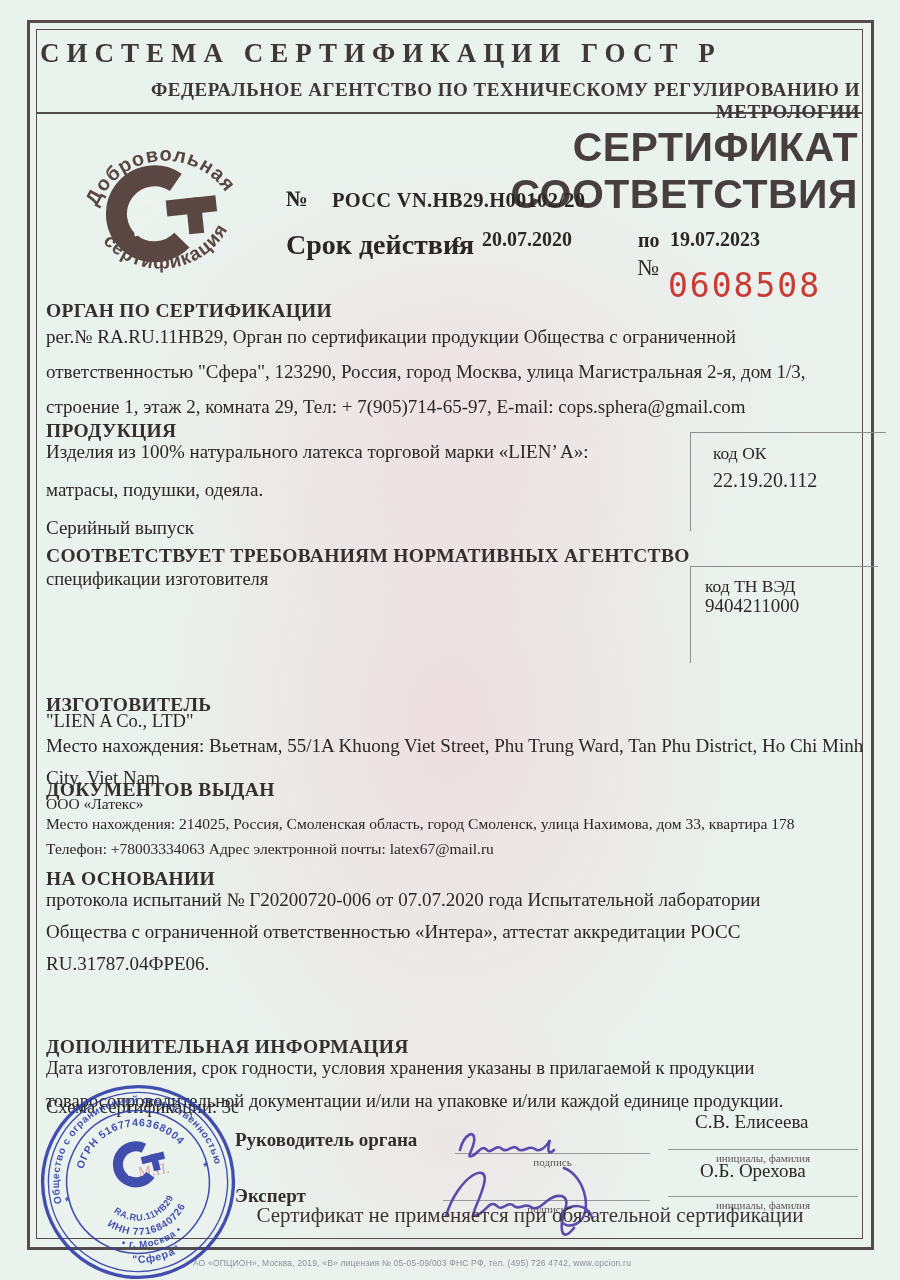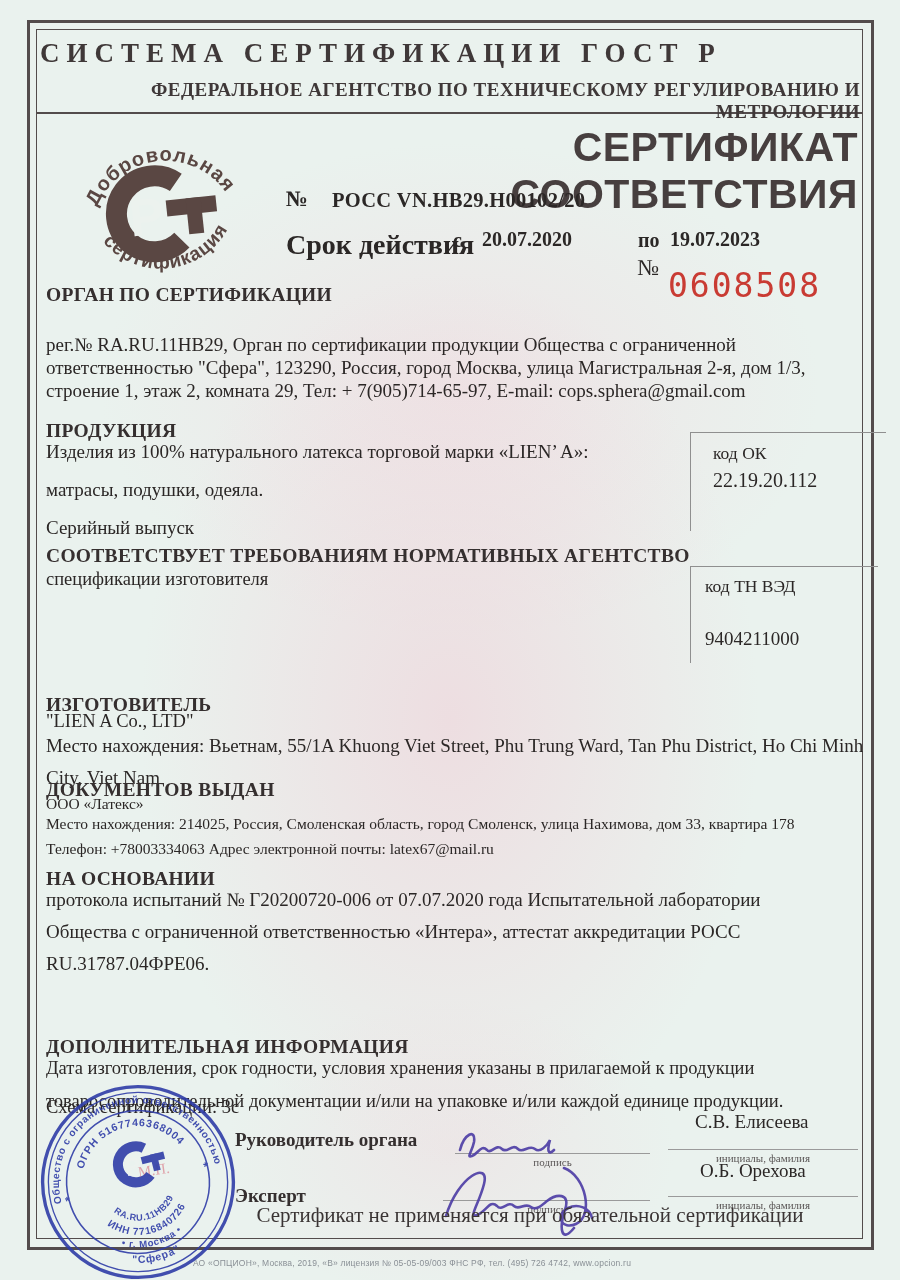--- a/index.html
+++ b/index.html
@@ -23,36 +23,36 @@
   .no-value{left:332px;top:189px;font-size:20.5px;font-weight:bold;letter-spacing:0.3px;}
   .val-label{left:286px;top:229px;font-size:28px;font-weight:bold;}
   .val-c{left:453px;top:229px;font-size:20px;font-weight:bold;}
   .val-from{left:482px;top:228px;font-size:20px;font-weight:bold;}
   .val-po{left:638px;top:229px;font-size:20px;font-weight:bold;}
   .val-to{left:670px;top:228px;font-size:20px;font-weight:bold;}
   .blank-no-label{left:637px;top:255px;font-size:23px;}
   .blank-no{left:668px;top:266px;font-family:"DejaVu Sans Mono",monospace;font-size:33px;letter-spacing:2px;font-weight:500;}
   .sec-h{font-weight:bold;font-size:19.5px;letter-spacing:0.3px;color:#352f2f;}
   .sec-t{font-size:19px;line-height:32px;color:#2b2726;}
-  .h-organ{left:46px;top:284px;}
-  .t-organ{left:46px;top:319px;width:818px;line-height:23px;margin-top:14px;}
+  .h-organ{left:46px;top:300px;}
+  .t-organ{left:46px;top:319px;width:818px;line-height:35px;}
   .h-prod{left:46px;top:420px;}
   .p-line{left:46px;font-size:19px;}
   .p1{top:441px;width:660px;}
   .p2{top:479px;}
   .p3{top:517px;}
   .codebox{border-top:1px solid #8f8f8f;border-left:1px solid #8f8f8f;padding:10px 0 0 14px;}
   .okbox{left:690px;top:432px;width:173px;height:88px;padding-left:22px;}
   .okbox .cl{font-size:17.5px;}
   .okbox .cv{font-size:20px;margin-top:5px;}
   .h-conf{left:46px;top:545px;}
   .t-conf{left:46px;top:569px;font-size:18.5px;}
   .tnbox{left:690px;top:566px;width:173px;height:86px;}
   .tnbox .cl{font-size:17.5px;line-height:19px;}
-  .tnbox .cv{font-size:19px;line-height:20px;margin-top:33px;}
+  .tnbox .cv{font-size:19px;line-height:20px;}
   .h-manu{left:46px;top:694px;}
   .manu-name{left:46px;top:711px;font-size:18.5px;}
   .manu-addr{left:46px;top:730px;width:822px;font-size:19px;line-height:32px;}
   .h-issued{left:46px;top:779px;}
   .iss-name{left:46px;top:795px;font-size:15.5px;}
   .iss-addr{left:46px;top:815px;width:830px;font-size:15.5px;}
   .iss-cont{left:46px;top:840px;width:830px;font-size:15.5px;}
   .h-basis{left:46px;top:868px;}
   .t-basis{left:46px;top:884px;width:790px;line-height:32px;}
   .h-add{left:46px;top:1036px;}

